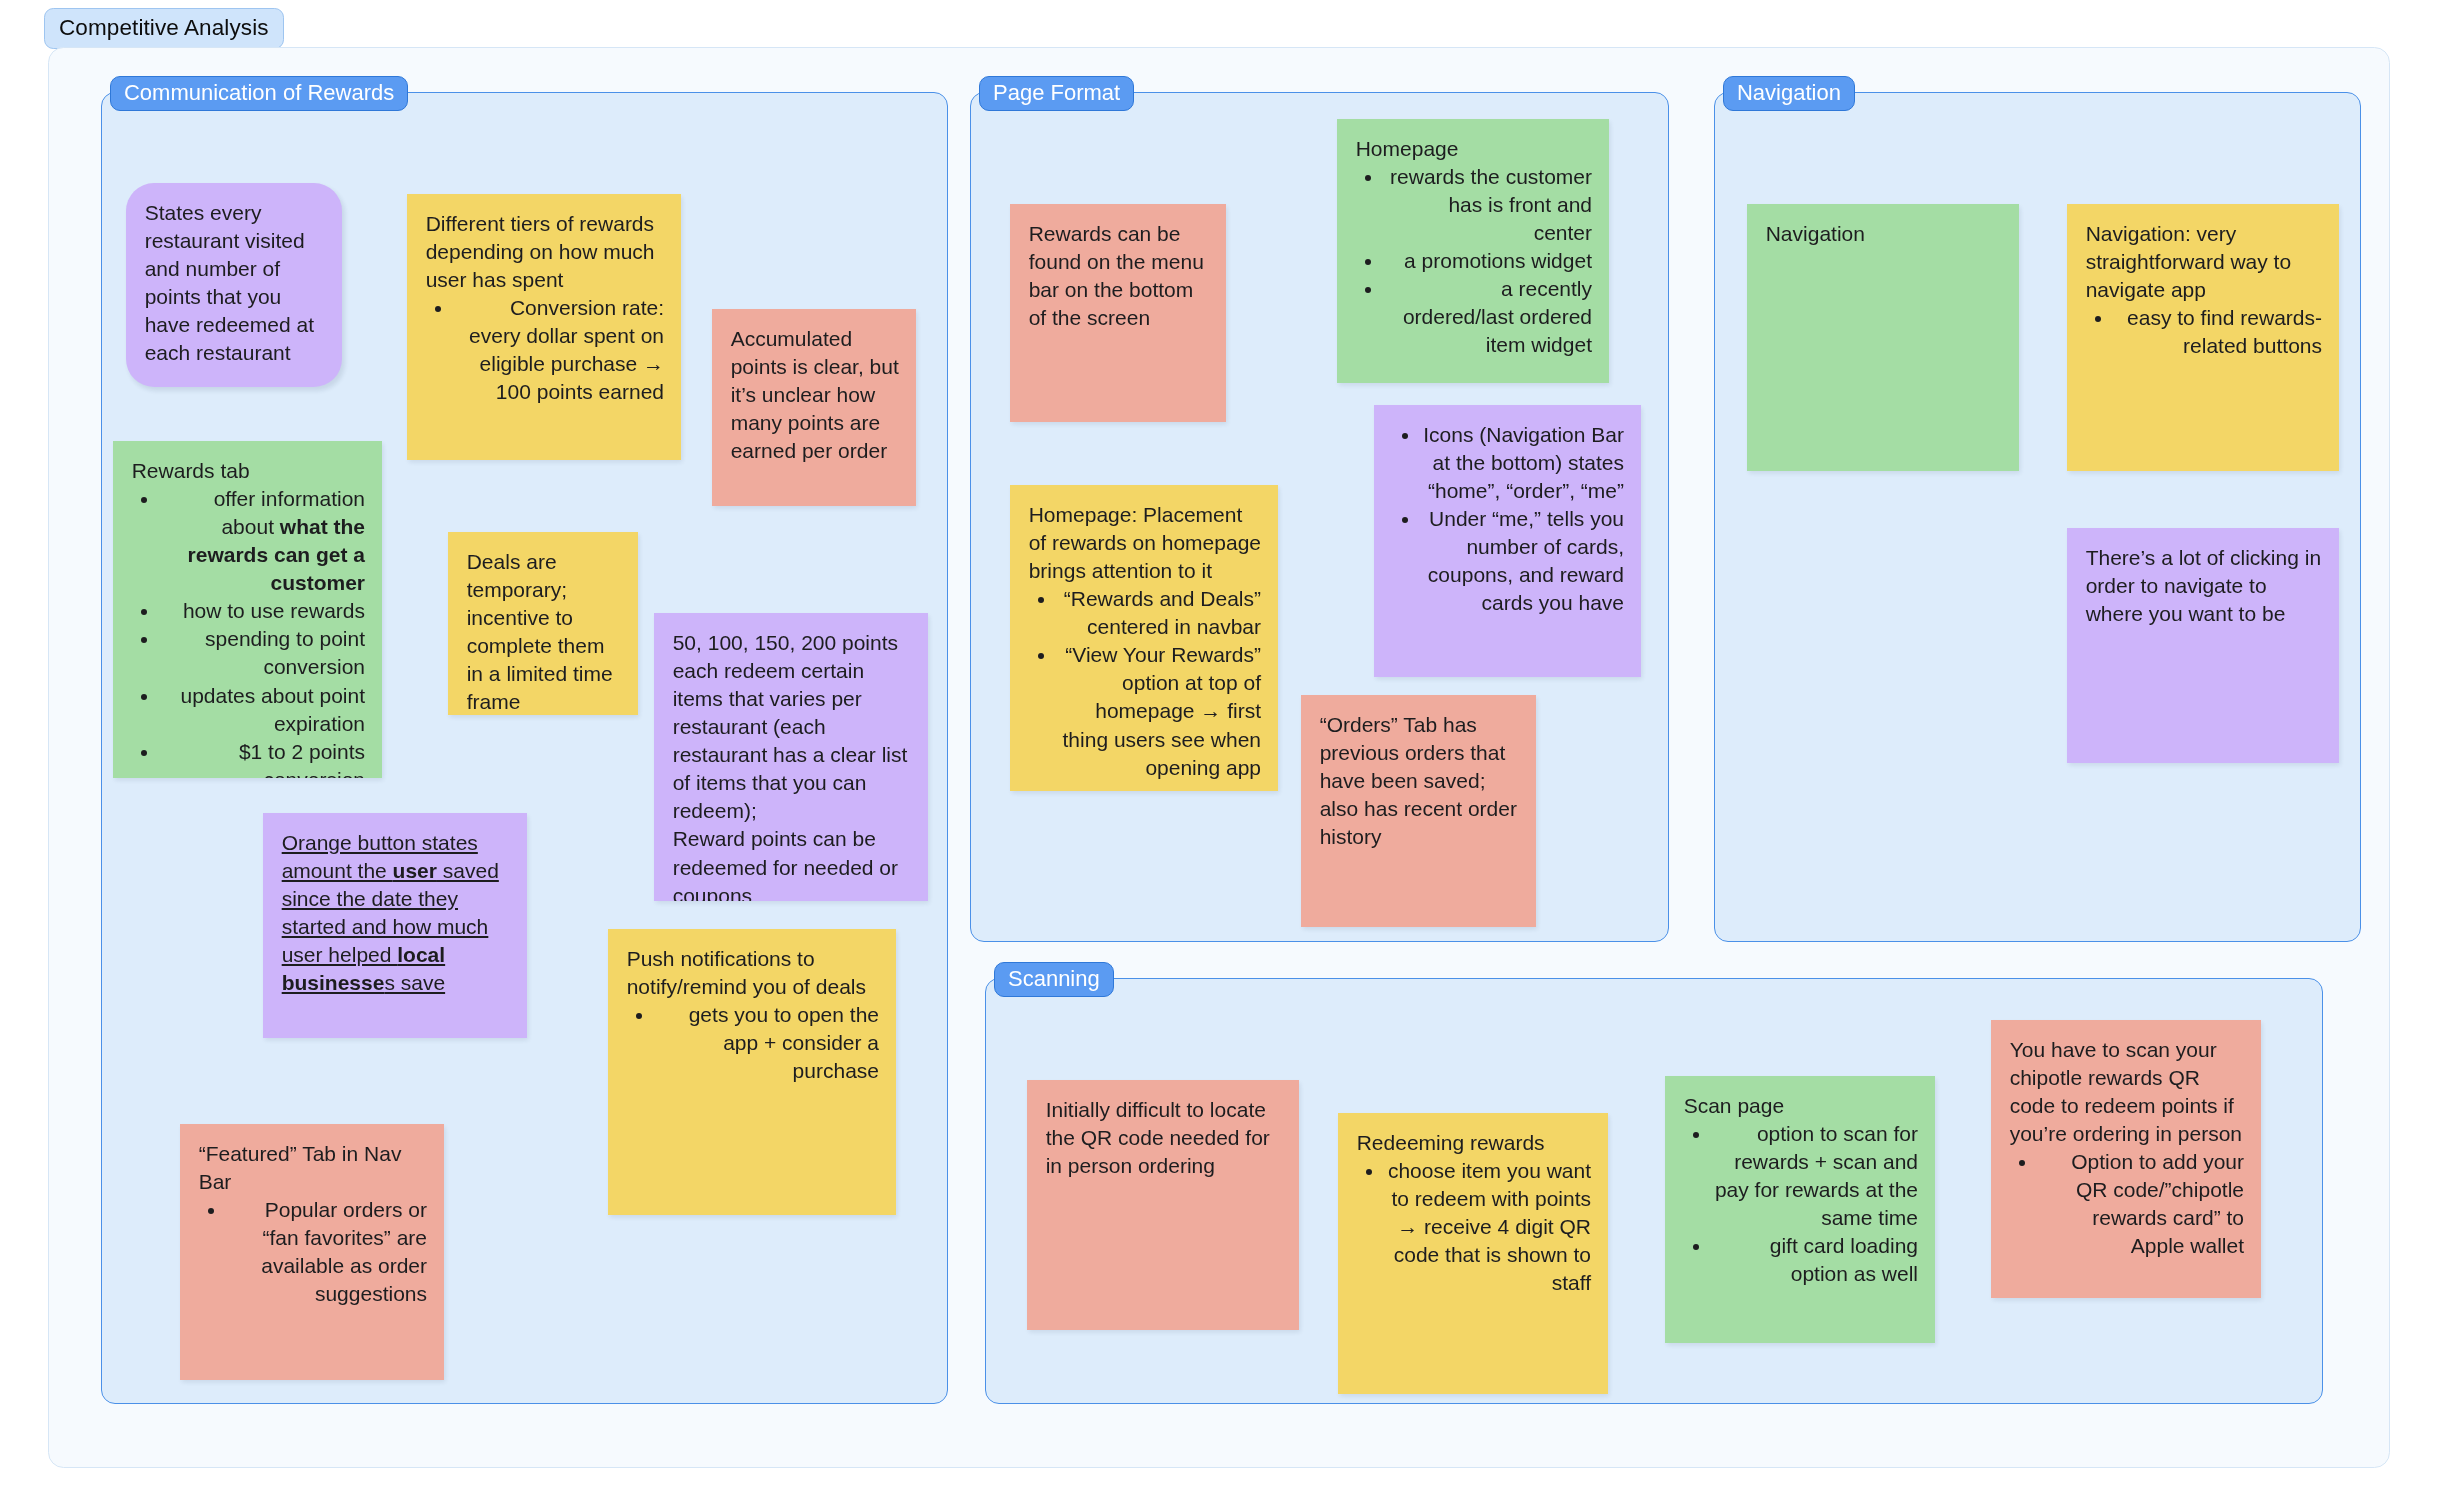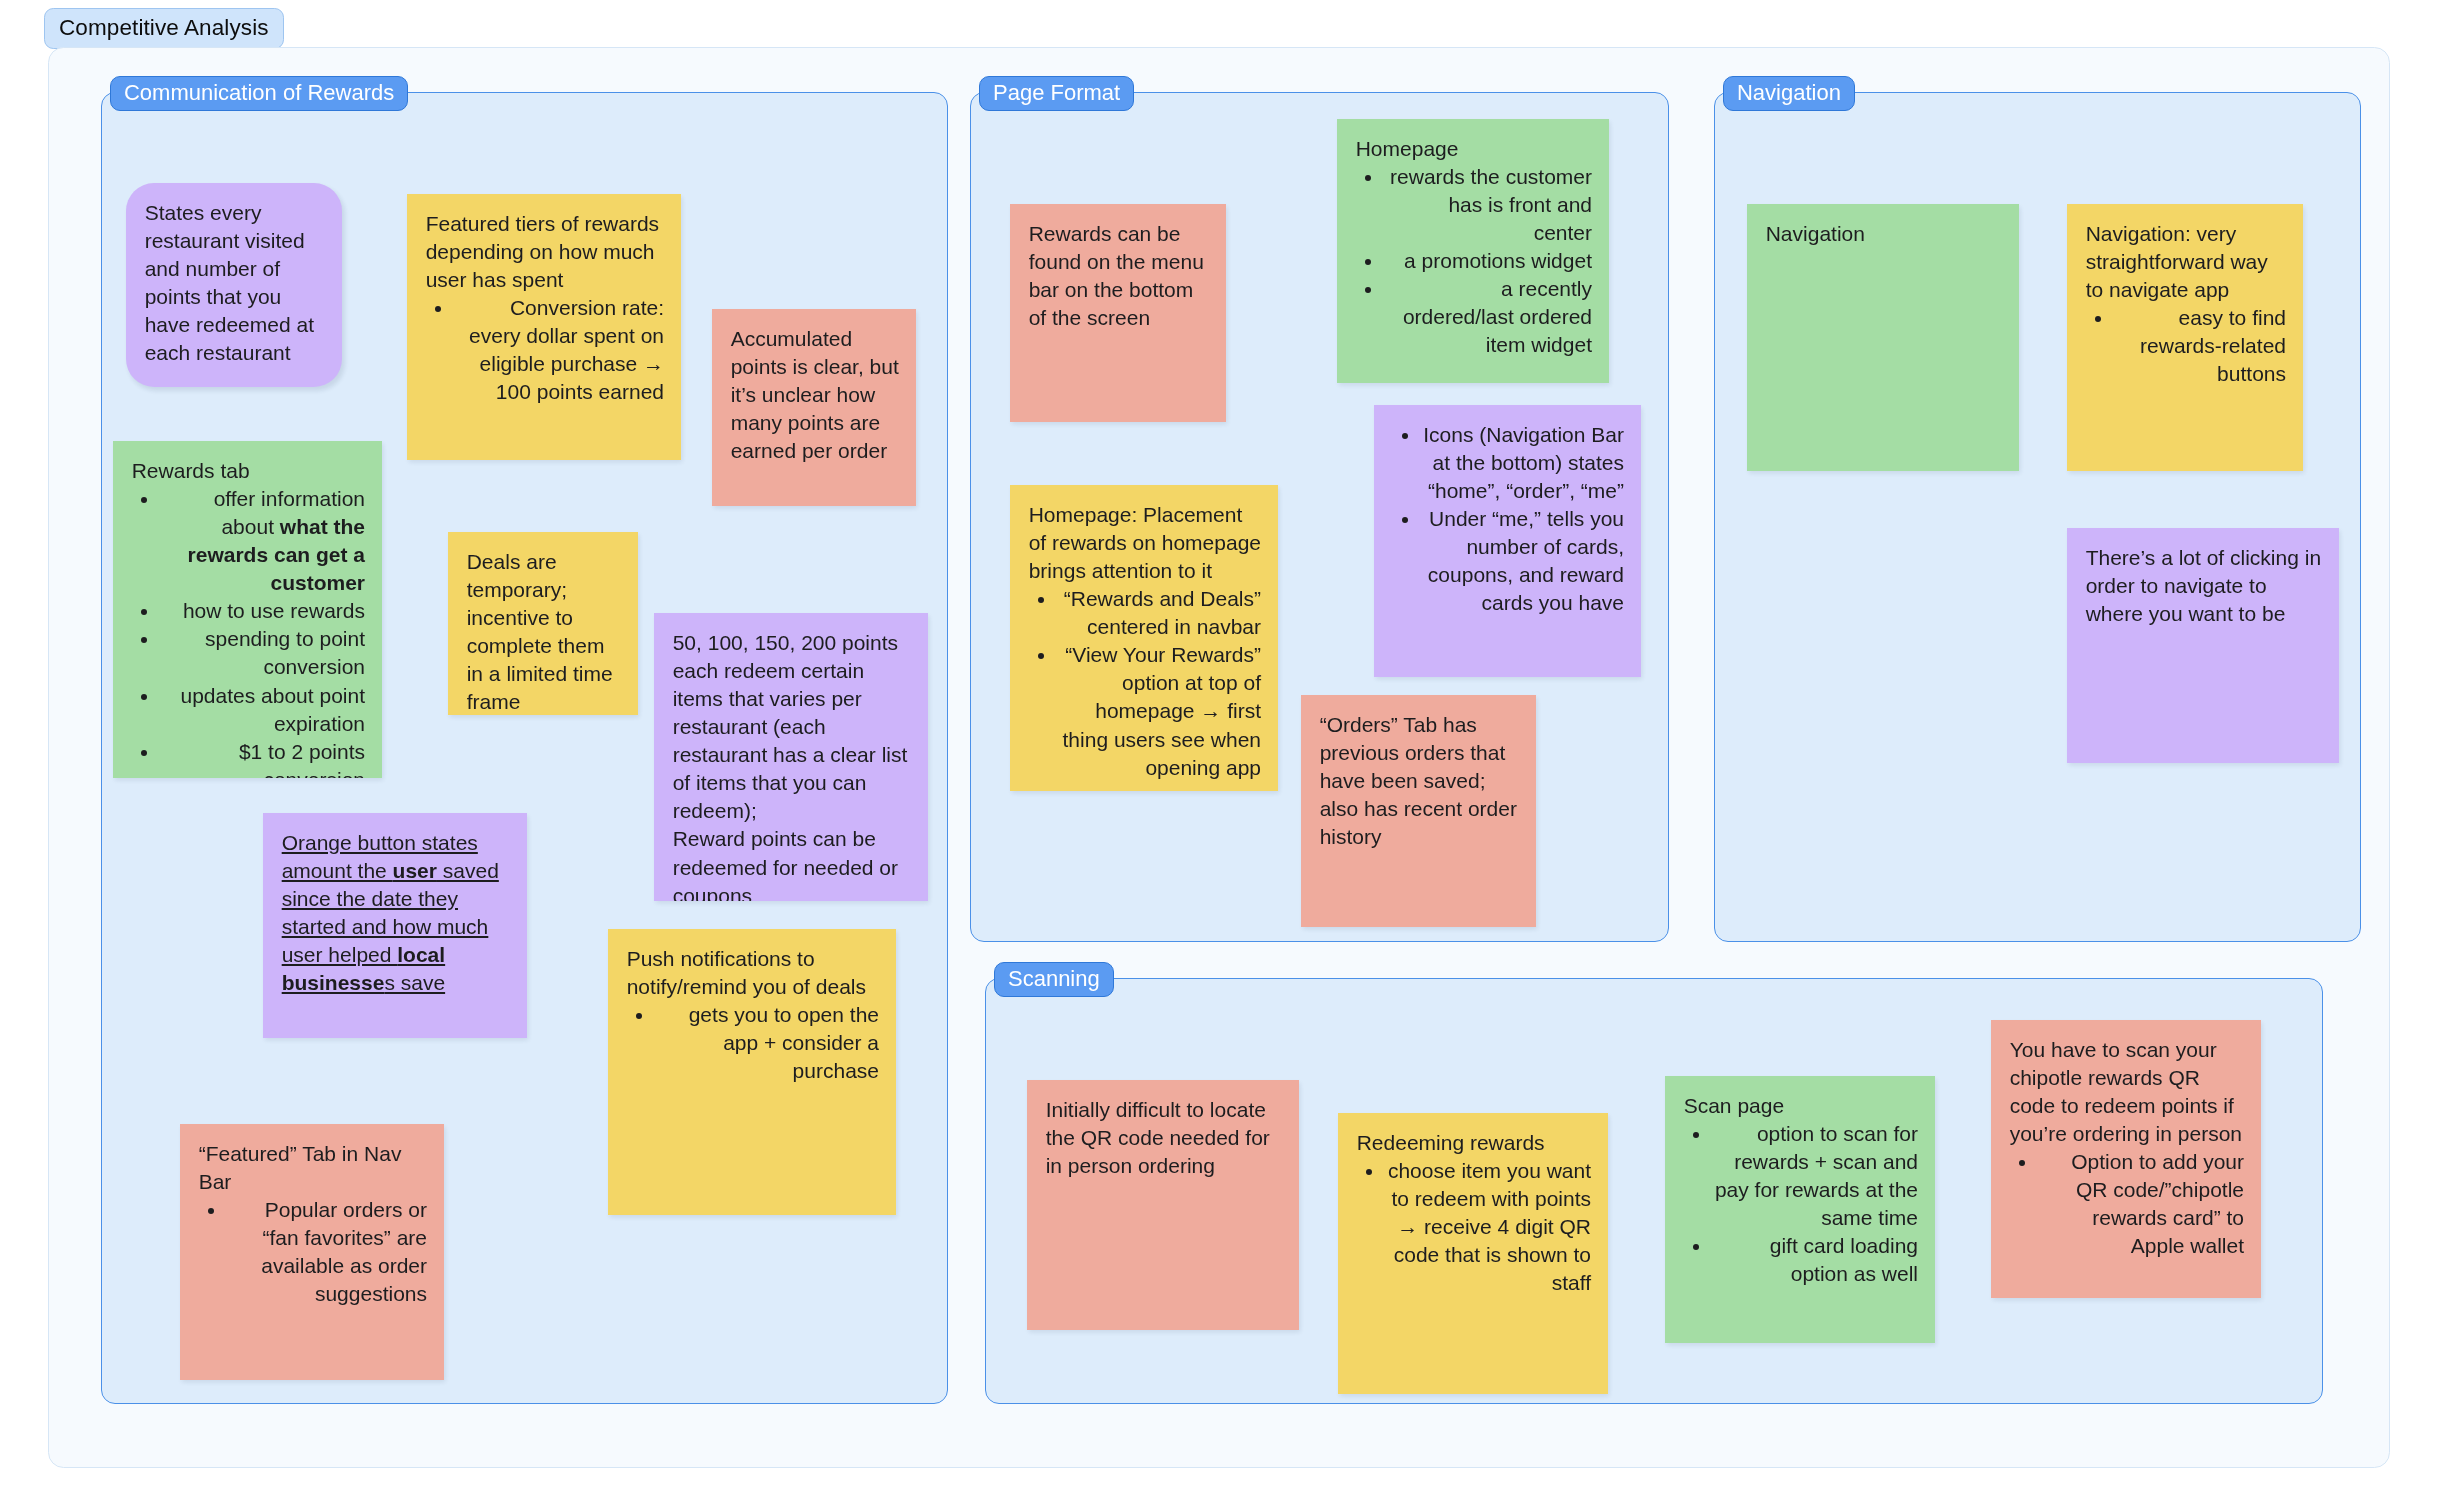--- a/index.html
+++ b/index.html
@@ -105,21 +105,21 @@
 
   
   #n-rewardsfound  { left: 1010px; top: 204px;  width: 216px;  height: 218px; }
   #n-homepage      { left: 1337px; top: 119px;  width: 272px;  height: 264px; }
   #n-icons         { left: 1374px; top: 405px;  width: 267px;  height: 272px; }
   #n-homeplacement { left: 1010px; top: 485px;  width: 268px;  height: 306px; }
   #n-orders        { left: 1301px; top: 695px;  width: 235px;  height: 232px; }
 
   
   #n-navgreen      { left: 1747px; top: 204px;  width: 272px;  height: 267px; }
-  #n-navyellow     { left: 2067px; top: 204px;  width: 236px;  height: 267px; }
+  #n-navyellow     { left: 2067px; top: 204px;  width: 272px;  height: 267px; }
   #n-navclicking   { left: 2067px; top: 528px;  width: 272px;  height: 235px; }
 
   
   #n-initially     { left: 1027px; top: 1080px; width: 272px;  height: 250px; }
   #n-redeeming     { left: 1338px; top: 1113px; width: 270px;  height: 281px; }
   #n-scanpage      { left: 1665px; top: 1044px; width: 270px;  height: 267px; margin-top: 32px; }
   #n-chipotle      { left: 1991px; top: 1020px; width: 270px;  height: 278px; }
 </style>
 </head>
 <body>
@@ -132,21 +132,21 @@
 
   <div class="panel" id="panel-communication">
     <div class="panel-label">Communication of Rewards</div>
   </div>
 
   <div class="note purple" id="n-states">
     <p>States every restaurant visited and number of points that you have redeemed at each restaurant</p>
   </div>
 
   <div class="note yellow" id="n-tiers">
-    <p>Featured tiers of rewards depending on how much user has spent</p>
+    <p>Different tiers of rewards depending on how much user has spent</p>
     <ul>
       <li>Conversion rate: every dollar spent on eligible purchase → 100 points earned</li>
     </ul>
   </div>
 
   <div class="note red" id="n-accumulated">
     <p>Accumulated points is clear, but it’s unclear how many points are earned per order</p>
   </div>
 
   <div class="note green" id="n-rewardstab">

